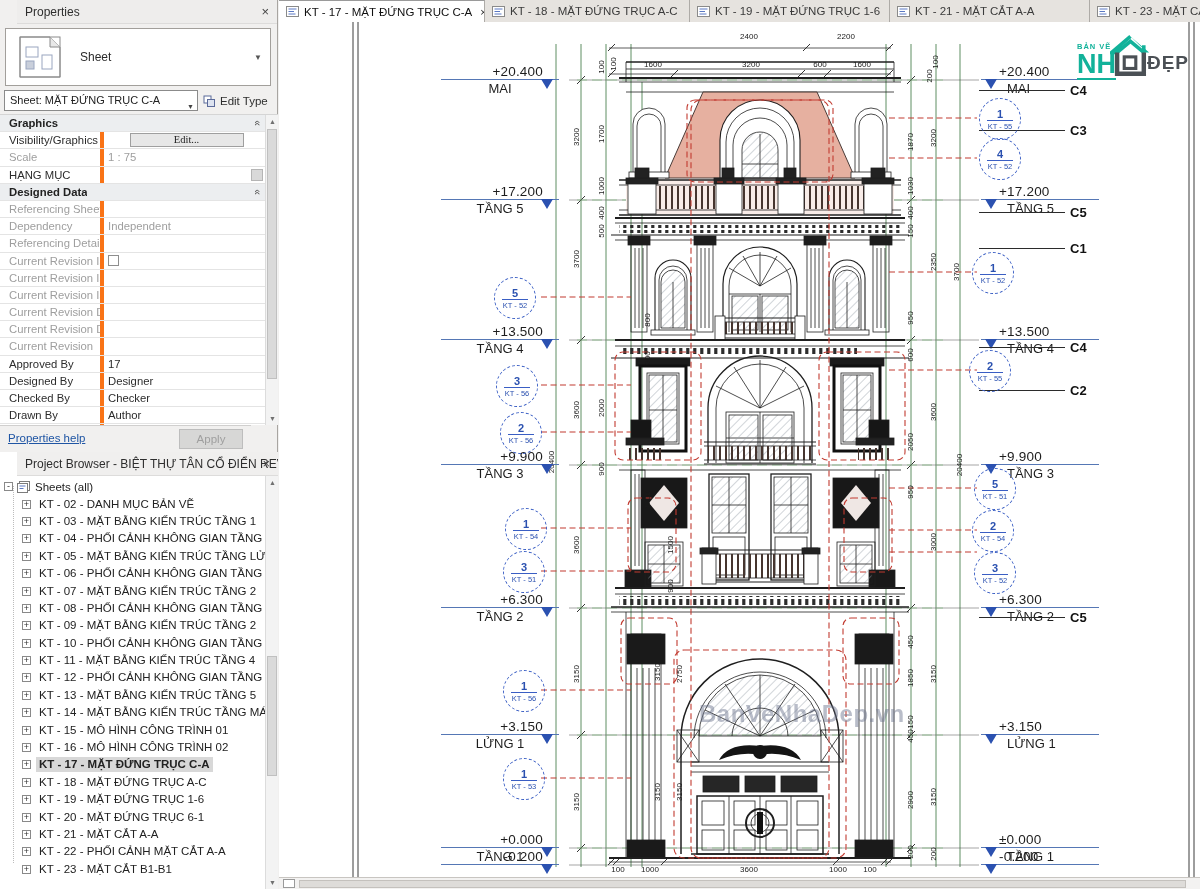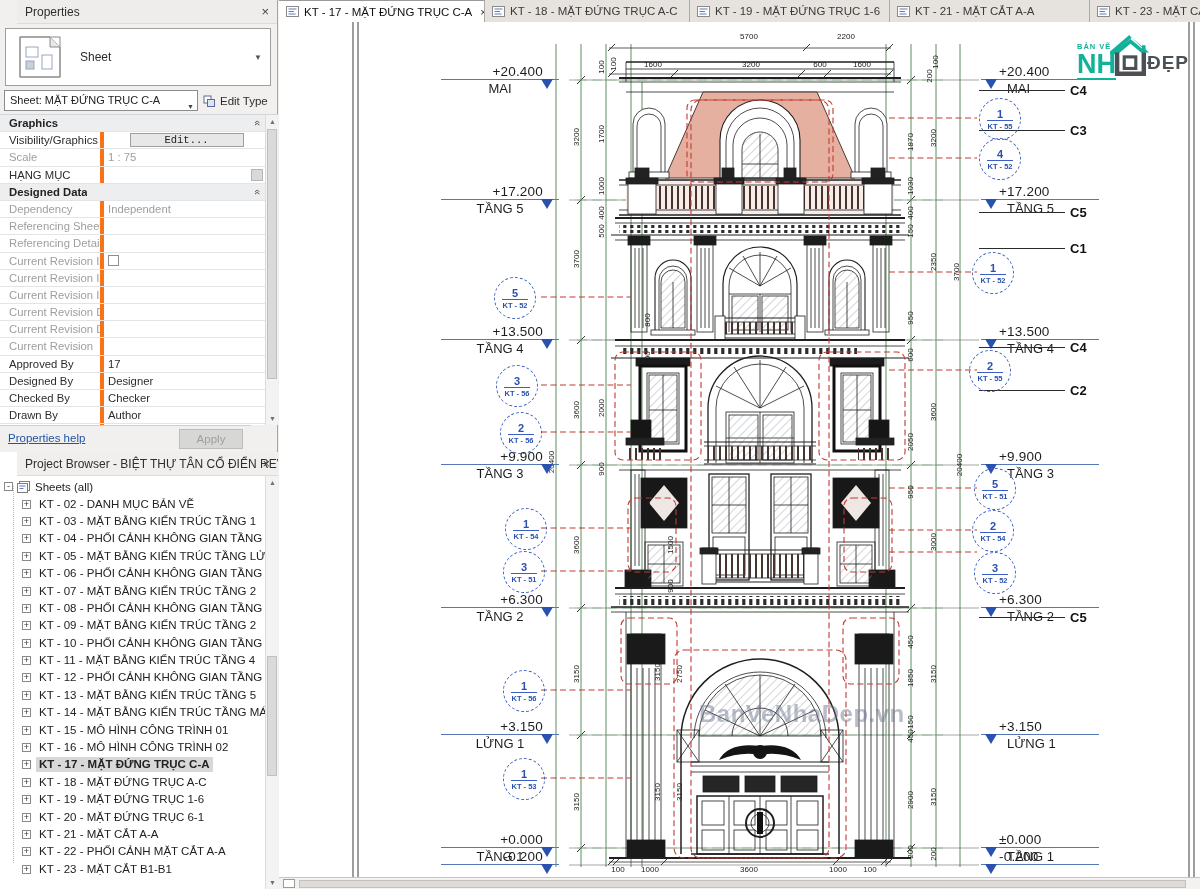--- a/index.html
+++ b/index.html
@@ -38,21 +38,21 @@
     height:100%; line-height:16px; white-space:nowrap; overflow:hidden; }
   .pr-value { flex:1; height:100%; line-height:16px; padding-left:4px; position:relative;
     display:flex; align-items:center; }
   .prow.muted .pr-label, .prow.muted .pr-text { color:#9e9e9e; }
   .prow.group { background:#eceef0; }
   .prow.group .pr-label { width:auto; font-weight:bold; border-right:none; color:#222;}
   .pr-chevron { position:absolute; right:5px; top:4px; font-size:10px; color:#555;
     transform:rotate(90deg); line-height:8px; }
   .pr-btn { width:114px; height:14px; margin:0 auto; font-size:10.5px; line-height:12px;
     background:#e7e7e7; border:1px solid #9f9f9f; color:#222;
-    font-family:Liberation Mono, monospace; }
+    font-family:Liberation Serif, serif; }
   .pr-check { width:11px; height:11px; border:1px solid #8e8e8e; background:#fff; display:inline-block; }
   .pr-endbox { position:absolute; right:2px; top:2px; width:12px; height:12px;
     background:#d9d9d9; border:1px solid #b5b5b5; }
   .vscroll { position:absolute; right:0; top:0; bottom:0; width:13px; background:#f3f3f3;
     border-left:1px solid #dcdcdc; }
   .vscroll .arr { position:absolute; left:0; width:13px; height:13px; font-size:7px;
     color:#707070; text-align:center; line-height:13px; }
   .vscroll .arr.up { top:0; } .vscroll .arr.dn { bottom:0; }
   .vscroll .thumb { position:absolute; left:1px; width:10px; background:#dadada;
     border:1px solid #c0c0c0; }
@@ -115,21 +115,21 @@
 
   .glab { position:absolute; left:700px; display:flex; align-items:center; height:16px; z-index:4; }
   .glab-line { width:86px; border-top:1.2px solid #2b2b2b; margin-right:5px; }
   .glab-text { font-size:13px; font-weight:bold; color:#111; }
 
   .callout { position:absolute; width:44px; height:44px; z-index:4; }
   .co-circle { width:42px; height:42px; border:1.3px dashed #3a5ec4; border-radius:50%;
     display:flex; flex-direction:column; align-items:center; justify-content:center; background:transparent; }
   .co-num { font-size:11px; font-weight:bold; color:#2b51b0; border-bottom:1.1px solid #3a5ec4;
     width:26px; text-align:center; line-height:12px; }
-  .co-sheet { font-size:7.5px; color:#2b51b0; margin-top:1px; white-space:nowrap;font-weight:bold; }
+  .co-sheet { font-size:7.5px; color:#2b51b0; margin-top:1px; white-space:nowrap; }
 
   .wm { position:absolute; font-weight:bold; color:rgba(108,118,142,.48);
     white-space:nowrap; z-index:5; letter-spacing:.5px; }
   .wm.center { left:420px; top:678px; font-size:24px; }
   .wm.bottom { left:158px; top:810px; font-size:21px; }
 
   .logo { position:absolute; left:798px; top:4px; width:112px; height:54px; z-index:6;
     display:flex; align-items:flex-end; }
   .logo-txt { display:flex; flex-direction:column; align-items:flex-start; margin-right:-6px; }
   .logo-small { font-size:7.5px; font-weight:bold; color:#12b29a; letter-spacing:1px; }
@@ -223,32 +223,32 @@
 
             </div>
 
             <div class="prow group">
               <div class="pr-label">Designed Data</div>
 
               <span class="pr-chevron">«</span>
             </div>
 
             <div class="prow muted">
+              <div class="pr-label">Referencing Sheet</div>
+              <div class="pr-value">
+                <span class="pr-text"></span>
+
+              </div>
+
+            </div>
+
+            <div class="prow muted">
               <div class="pr-label">Dependency</div>
               <div class="pr-value">
                 <span class="pr-text">Independent</span>
-
-              </div>
-
-            </div>
-
-            <div class="prow muted">
-              <div class="pr-label">Referencing Sheet</div>
-              <div class="pr-value">
-                <span class="pr-text"></span>
 
               </div>
 
             </div>
 
             <div class="prow muted">
               <div class="pr-label">Referencing Detail</div>
               <div class="pr-value">
                 <span class="pr-text"></span>
 
@@ -878,21 +878,21 @@
         <rect x="342" y="596" width="56" height="66" rx="8"></rect>
         <rect x="564" y="596" width="56" height="66" rx="8"></rect>
         <rect x="395" y="628" width="172" height="208" rx="10"></rect>
         <path d="M262,275 H352 M262,363 H352 M262,410 H352 M262,506 H352 M262,549 H352 M262,668 H352 M262,756 H352"></path>
         <path d="M610,96 H698 M610,136 H698 M610,250 H698 M610,348 H698 M610,466 H698 M610,508 H698 M610,530 H698"></path>
       </g>
     </svg>
 
     <div>
 
-        <span class="dim" style="left: 470px; top: 10px;">5700</span>
+        <span class="dim" style="left: 470px; top: 10px;">2400</span>
 
         <span class="dim" style="left: 567px; top: 10px;">2200</span>
 
         <span class="dim" style="left: 374px; top: 38px;">1600</span>
 
         <span class="dim" style="left: 472px; top: 38px;">3200</span>
 
         <span class="dim" style="left: 541px; top: 38px;">600</span>
 
         <span class="dim" style="left: 583px; top: 38px;">1600</span>

